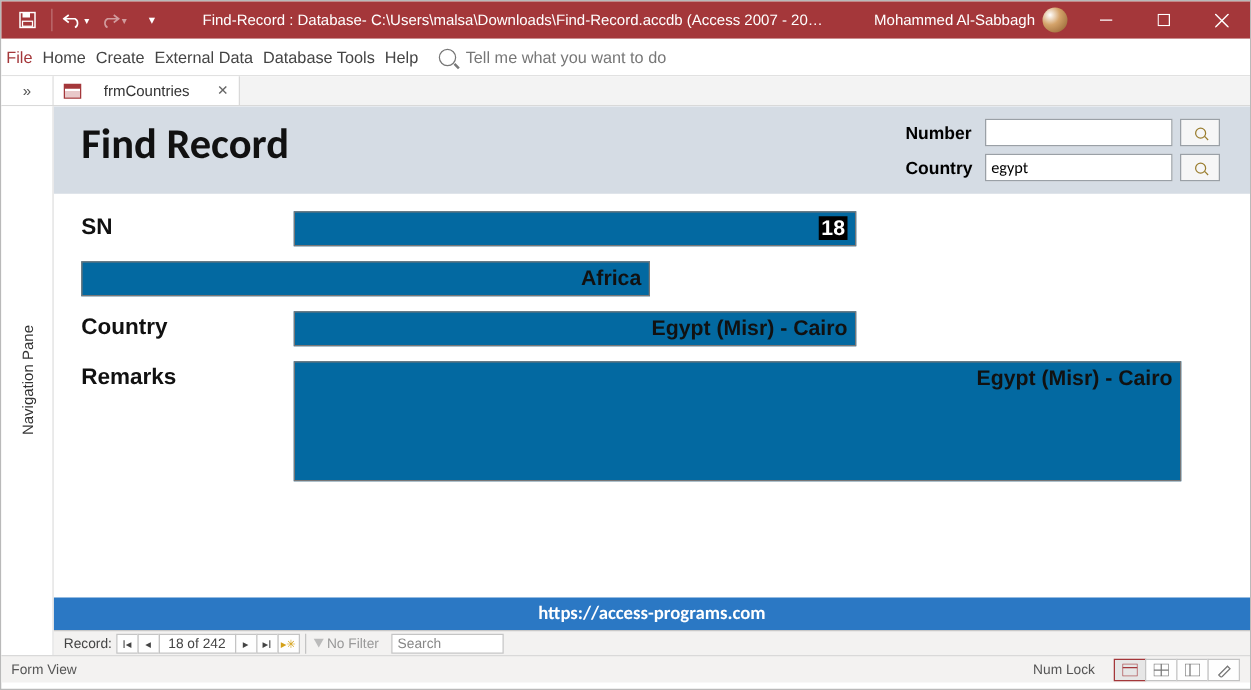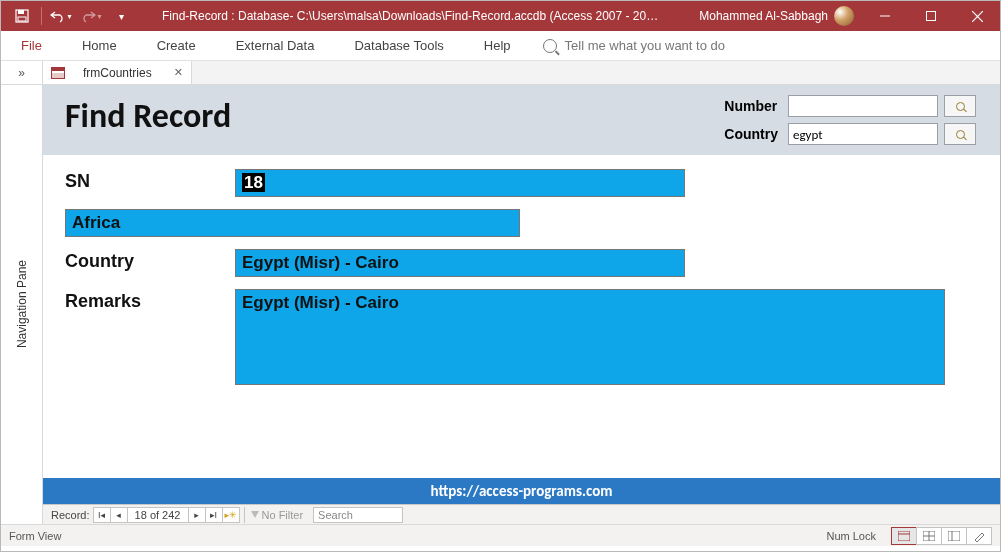--- a/index.html
+++ b/index.html
@@ -13,21 +13,21 @@
   .title-bar .user { padding: 0 8px; display: flex; align-items: center; gap: 6px; }
   .title-bar .avatar { width: 20px; height: 20px; border-radius: 50%; background: radial-gradient(circle at 30% 30%, #fff, #d4a36a 40%, #8a5a2b); }
   .title-bar .win-controls { display: flex; }
   .title-bar .win-controls .wbtn { width: 46px; height: 30px; display: flex; align-items: center; justify-content: center; }
   .title-bar .win-controls .wbtn.close { background: rgba(0,0,0,0); }
   .chev { font-size: 8px; margin-left: 1px; }
   .sep-v { width: 1px; height: 18px; background: rgba(255,255,255,0.3); margin: 0 2px; }
 
   
   .ribbon { height: 30px; background: #fff; border-bottom: 1px solid #e1e1e1; display: flex; align-items: center; font-size: 13px; color: #444; }
-  .ribbon .tab { padding: 0 20px; height: 30px; display: flex; align-items: center; }
+  .ribbon .tab { padding: 0 4px; height: 30px; display: flex; align-items: center; }
   .ribbon .tab.file { color: #a4373a; font-weight: 400; }
   .ribbon .tell { display: flex; align-items: center; gap: 8px; color: #777; margin-left: 12px; }
   .ribbon .mag { width: 14px; height: 14px; border: 1.5px solid #777; border-radius: 50%; position: relative; }
   .ribbon .mag::after { content: ""; position: absolute; width: 5px; height: 1.5px; background: #777; bottom: -2px; right: -4px; transform: rotate(45deg); }
 
   
   .subrow { height: 24px; display: flex; align-items: stretch; border-bottom: 1px solid #d9d9d9; background: #f3f3f3; }
   .subrow .collapse { width: 42px; display: flex; align-items: center; justify-content: center; color: #555; font-size: 12px; background: #fff; border-right: 1px solid #d9d9d9;}
   .subrow .tab-doc { display: flex; align-items: center; gap: 18px; padding: 0 8px; background: #fff; border-right: 1px solid #d9d9d9; font-size: 12px; color: #333; }
   .subrow .form-icon { width: 14px; height: 12px; border: 1px solid #a4373a; background: linear-gradient(#fff 50%, #e8c9ca 50%); position: relative; }
@@ -45,21 +45,21 @@
   .search-box { display: grid; grid-template-columns: auto 150px 34px; gap: 6px 6px; align-items: center; font-size: 14px; font-weight: 700; font-family: Calibri, sans-serif; }
   .search-box .lbl { text-align: left; padding-right: 4px; }
   .search-box input { height: 22px; border: 1px solid #9aa0a6; padding: 0 4px; font-size: 13px; font-family: Calibri, sans-serif; }
   .search-box .sbtn { width: 32px; height: 22px; border: 1px solid #9aa0a6; background: #f6f6f6; display: flex; align-items: center; justify-content: center; }
   .search-box .mag2 { width: 9px; height: 9px; border: 1.3px solid #9a7d2e; border-radius: 50%; position: relative; }
   .search-box .mag2::after { content:""; position:absolute; width:4px; height:1.3px; background:#9a7d2e; bottom:-2px; right:-3px; transform: rotate(45deg); }
 
   .form-body { flex: 1; padding: 14px 22px; font-family: Calibri, sans-serif; }
   .frow { display: flex; align-items: flex-start; margin-bottom: 12px; }
   .frow .flabel { width: 170px; font-size: 18px; font-weight: 700; color: #111; padding-top: 2px; }
-  .frow .fval { border: 1px solid #777; padding: 3px 6px; font-size: 17px; font-weight: 700; color: #111; background: #0ea5e9; }
+  .frow .fval { border: 1px solid #777; padding: 3px 6px; font-size: 17px; font-weight: 700; color: #111; background: #0369a1; text-align: right; }
   .frow .fval.sn { width: 450px; }
   .frow .fval.sn .sel { background: #000; color: #fff; padding: 0 2px; }
   .frow .fval.continent { width: 455px; }
   .frow .fval.country { width: 450px; }
   .frow .fval.remarks { width: 710px; height: 96px; }
 
   .form-footer-link { background: #2b78c4; color: #fff; text-align: center; font-weight: 700; font-size: 15px; padding: 4px 0; font-family: Calibri, sans-serif; }
 
   
   .recnav { height: 20px; border-top: 1px solid #c8c8c8; background: #f3f2f1; display: flex; align-items: center; font-size: 11px; color: #444; padding-left: 4px; gap: 0; }

